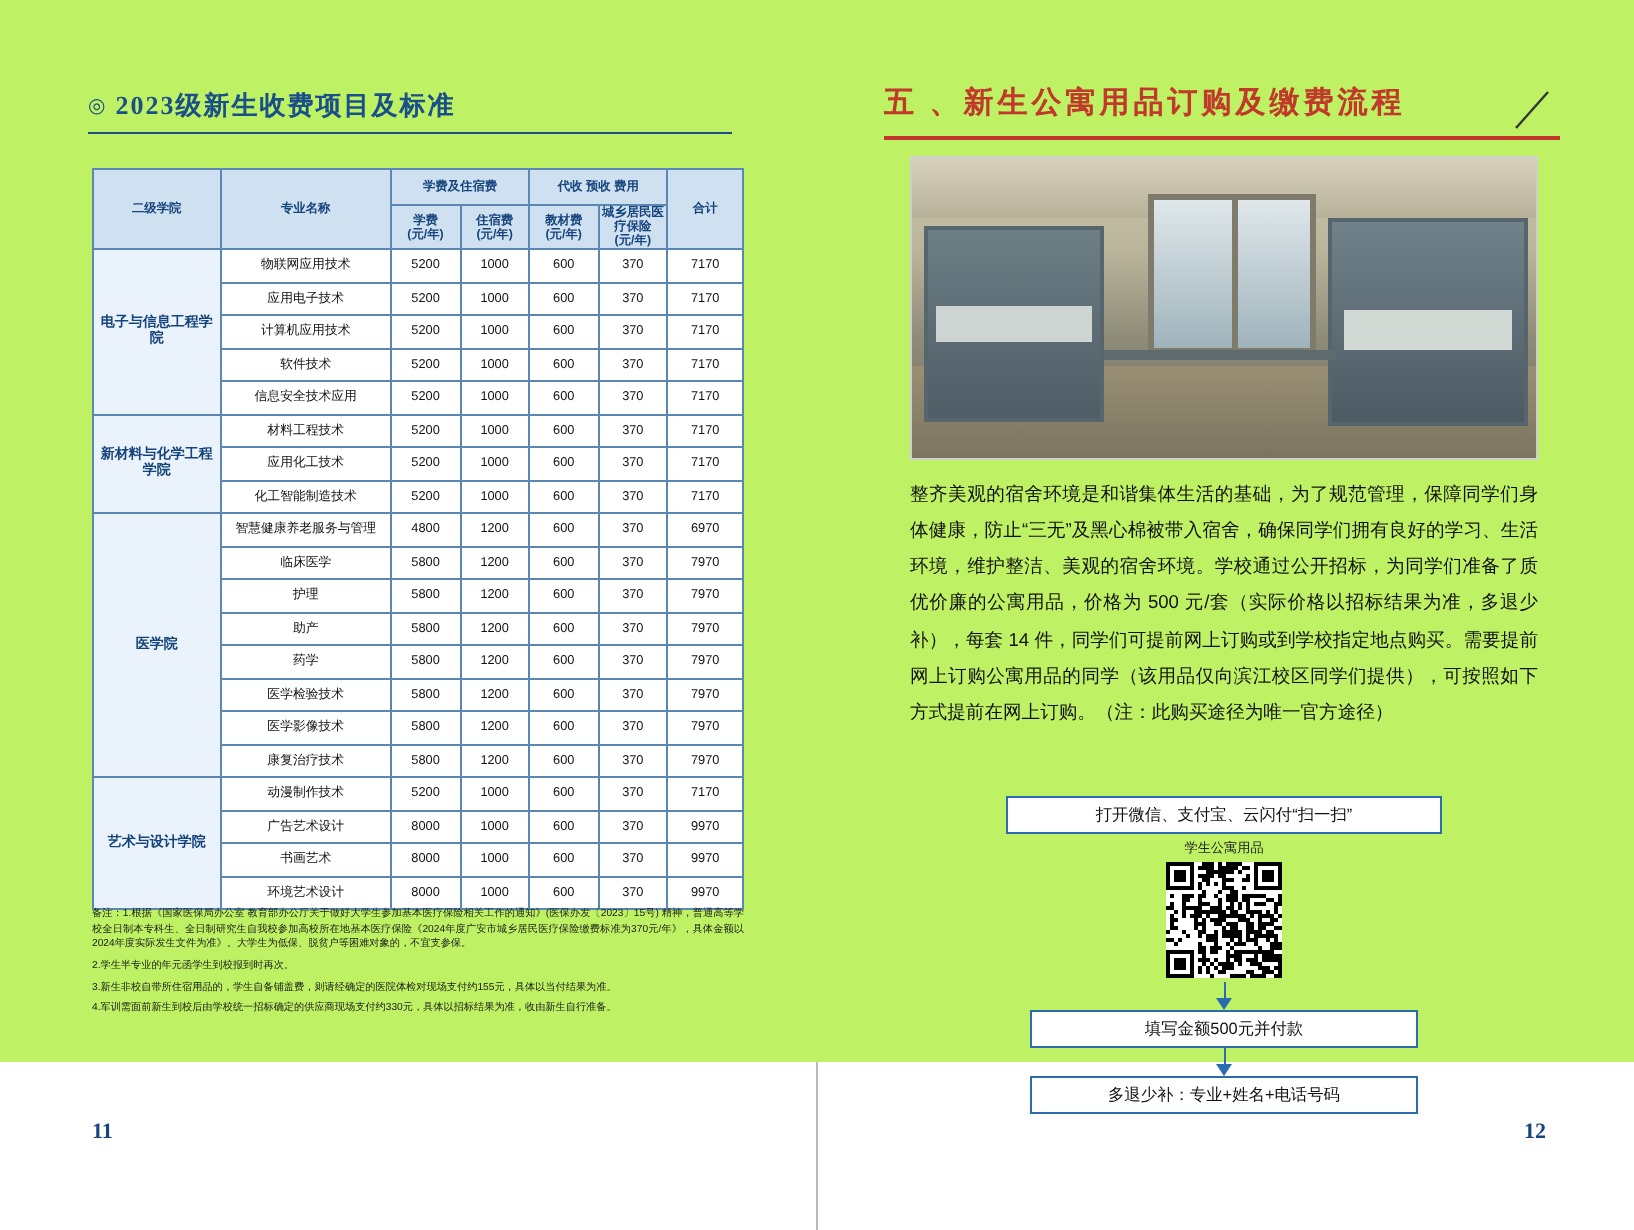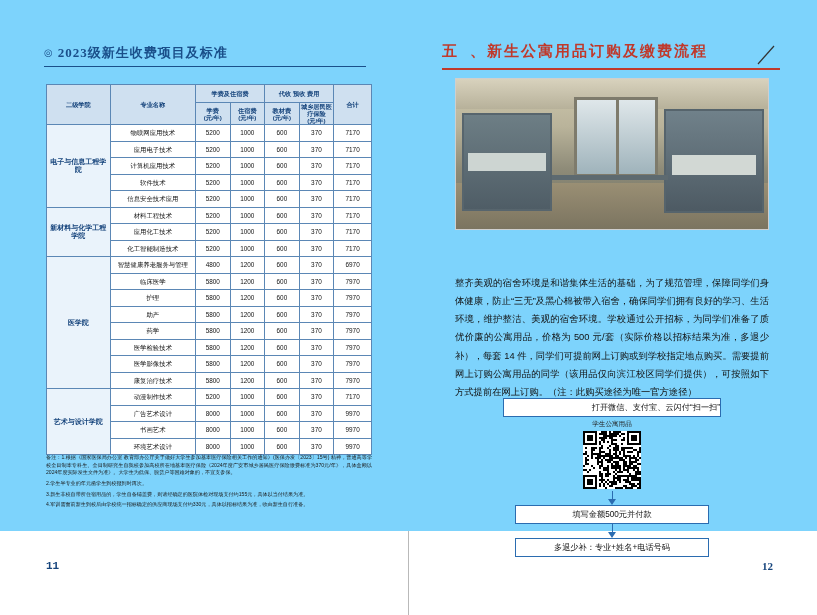--- a/index.html
+++ b/index.html
@@ -3,21 +3,21 @@
 <meta charset="utf-8">
 <style>
   html,body{margin:0;padding:0;}
   body{
     width:817px;height:615px;
     background:#ffffff;
     font-family:"Liberation Sans","DejaVu Sans",sans-serif;
     overflow:hidden;
   }
   .spread{position:relative;width:817px;height:615px;display:flex;}
-  .page{position:relative;height:531px;box-sizing:border-box;background:#7dd3fc;}
+  .page{position:relative;height:531px;box-sizing:border-box;background:#bef264;}
   .page-left{width:408px;}
   .page-right{width:409px;}
   .gutter{position:absolute;left:408px;top:0;width:1px;height:615px;background:#b9b9b9;}
 
   
   .l-title{
     position:absolute;left:44px;top:44px;width:322px;
     font-family:"Liberation Serif","DejaVu Serif",serif;
     font-size:13px;font-weight:bold;color:#1a4f8a;letter-spacing:1px;
     padding-bottom:4px;border-bottom:1.5px solid #1a4f8a;
@@ -51,30 +51,30 @@
 
   .notes{
     position:absolute;left:46px;top:454px;width:326px;
     font-size:5.1px;line-height:1.5;color:#1a1a1a;
     text-align:justify;
   }
   .notes p{margin:0 0 3px 0;}
   .pg-left{
     position:absolute;left:46px;top:560px;
     font-size:11px;font-weight:bold;color:#16447c;
-    font-family:Liberation Mono, monospace;
+    font-family:Liberation Serif, serif;
   }
 
   
   .r-head{
     position:absolute;left:34px;top:42px;width:338px;height:28px;
   }
   .r-head .txt{
     font-size:15px;font-weight:bold;color:#c0392b;letter-spacing:2px;
-    font-family:Liberation Mono, monospace;
+    font-family:Liberation Serif, serif;
   }
   .r-head .rule{
     position:absolute;left:0;top:26px;width:338px;height:2px;background:#c0392b;
   }
   .r-head .slash{
     position:absolute;right:4px;top:2px;width:20px;height:22px;
   }
   .photo{
     position:absolute;left:47px;top:78px;width:312px;height:150px;
     border:1px solid #cfcfcf;overflow:hidden;background:#6f6f63;
@@ -93,31 +93,30 @@
   .bedL:after{content:"";position:absolute;left:4px;top:38px;width:78px;height:18px;background:#cdd5d2;}
   .bedR{position:absolute;right:4px;top:30px;width:96px;height:100px;
     background:linear-gradient(180deg,#70818a,#4d5a63);border:2px solid #56646c;}
   .bedR:after{content:"";position:absolute;left:6px;top:44px;width:84px;height:20px;background:#d2d8d4;}
   .rail{position:absolute;left:96px;top:96px;width:116px;height:5px;background:#5d6a70;}
 
   .r-body{
     position:absolute;left:47px;top:238px;width:314px;
     font-size:9.3px;line-height:1.95;color:#111;text-align:justify;
     text-indent:0;
-    margin-top:36px;
   }
   .r-body p{margin:0;}
 
   .flow{position:absolute;left:47px;top:398px;width:314px;}
   .fbox{
     box-sizing:border-box;border:1px solid #2b6cb0;background:#fff;
     font-size:8.2px;color:#111;text-align:center;
     padding:3px 0;
   }
-  .fbox.b1{width:218px;margin:0 auto;text-align:right;}
+  .fbox.b1{width:218px;margin:0 auto;}
   .fbox.b2{width:194px;margin:0 auto;}
   .fbox.b3{width:194px;margin:0 auto;}
   .flabel{text-align:center;font-size:6.6px;color:#222;margin:3px 0 2px;}
   .qrwrap{display:flex;justify-content:center;margin:1px 0 2px;}
   .qr{width:58px;height:58px;background:#fff;display:block;}
   .arrow{width:0;height:0;margin:0 auto;border-left:4px solid transparent;border-right:4px solid transparent;border-top:6px solid #2b6cb0;}
   .vline{width:1px;height:8px;background:#2b6cb0;margin:0 auto;}
   .pg-right{
     position:absolute;right:44px;top:560px;
     font-size:11px;font-weight:bold;color:#16447c;

